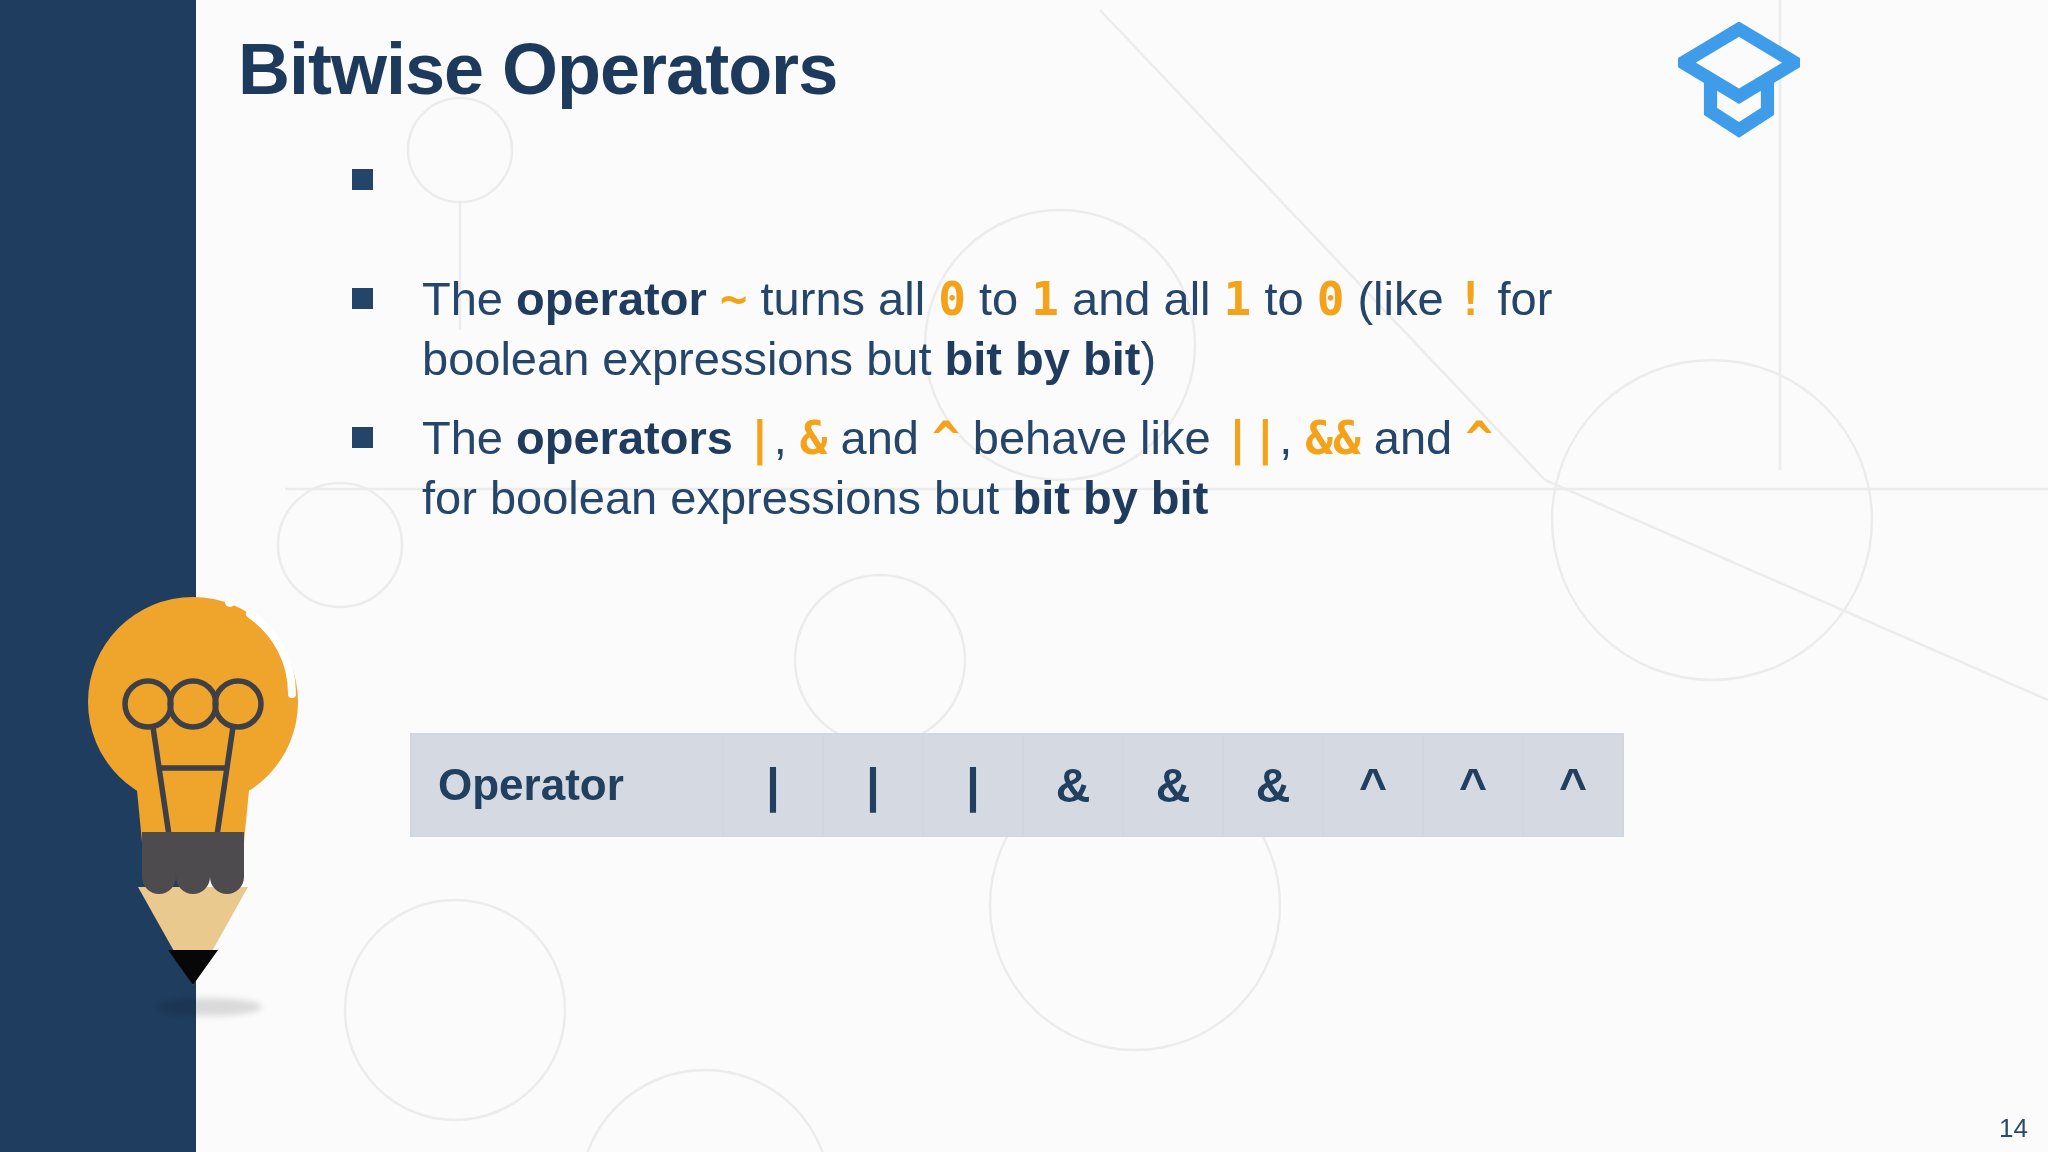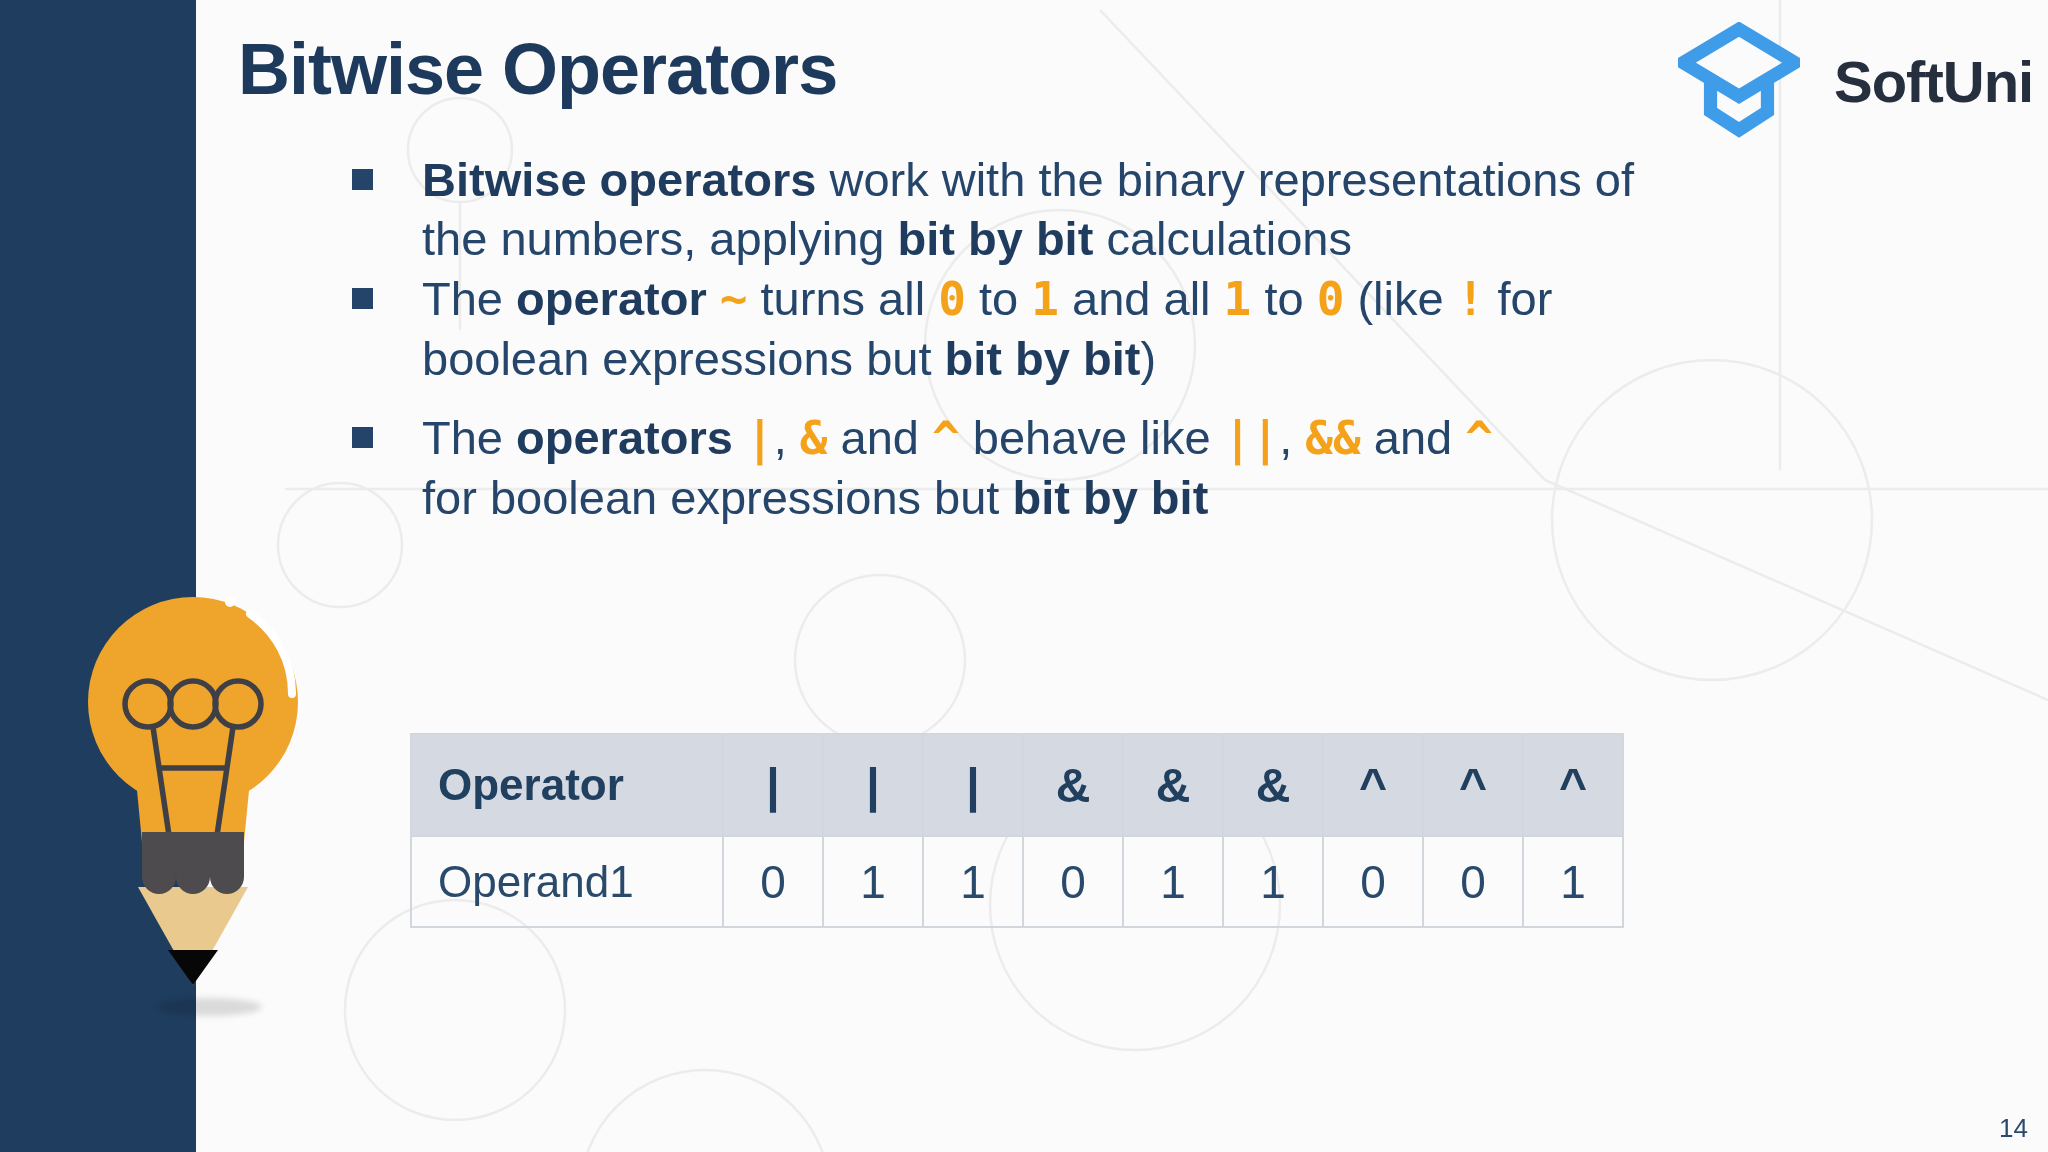--- a/index.html
+++ b/index.html
@@ -105,26 +105,24 @@
 
 <h1 class="title">Bitwise Operators</h1>
 
 <div class="logo">
   <svg class="logo-cap" viewBox="0 0 120 112" aria-hidden="true">
     <g fill="none" stroke="#3E9CE9" stroke-width="13" stroke-linejoin="miter">
       <polygon points="60,5 115,38 60,71 5,38"></polygon>
       <path d="M32,56 L32,86 L60,104 L88,86 L88,56"></path>
     </g>
   </svg>
-  <span class="logo-text">SoftUni</span>
 </div>
 
 <div class="bullet" style="top:150px">
   <span class="marker"></span>
-  <span class="bullet-text"><span class="b">Bitwise operators</span><span> work with the binary representations of</span><br><span>the numbers, applying </span><span class="b">bit by bit</span><span> calculations</span></span>
 </div>
 <div class="bullet" style="top:269px">
   <span class="marker"></span>
   <span class="bullet-text"><span>The </span><span class="b">operator</span><span> </span><span class="code">~</span><span> turns all </span><span class="code">0</span><span> to </span><span class="code">1</span><span> and all </span><span class="code">1</span><span> to </span><span class="code">0</span><span> (like </span><span class="code">!</span><span> for</span><br><span>boolean expressions but </span><span class="b">bit by bit</span><span>)</span></span>
 </div>
 <div class="bullet" style="top:408px">
   <span class="marker"></span>
   <span class="bullet-text"><span>The </span><span class="b">operators</span><span> </span><span class="code">|</span><span>, </span><span class="code">&amp;</span><span> and </span><span class="code">^</span><span> behave like </span><span class="code">||</span><span>, </span><span class="code">&amp;&amp;</span><span> and </span><span class="code">^</span><br><span>for boolean expressions but </span><span class="b">bit by bit</span></span>
 </div>
 
@@ -137,28 +135,16 @@
         <th>|</th>
         <th>&amp;</th>
         <th>&amp;</th>
         <th>&amp;</th>
         <th>^</th>
         <th>^</th>
         <th>^</th>
       </tr>
     </thead>
   <tbody>
-      <tr>
-        <td class="label">Operand1</td>
-        <td>0</td>
-        <td>1</td>
-        <td>1</td>
-        <td>0</td>
-        <td>1</td>
-        <td>1</td>
-        <td>0</td>
-        <td>0</td>
-        <td>1</td>
-      </tr>
     </tbody>
 </table>
 
 <div class="page-number">14</div>
 
 </body></html>

